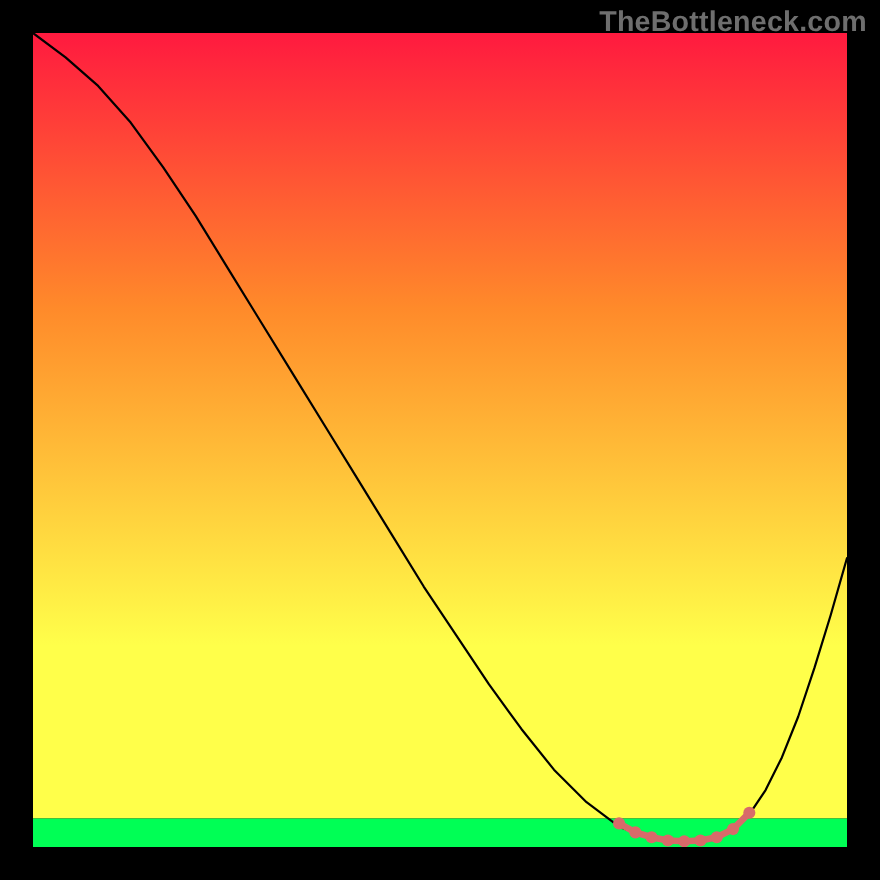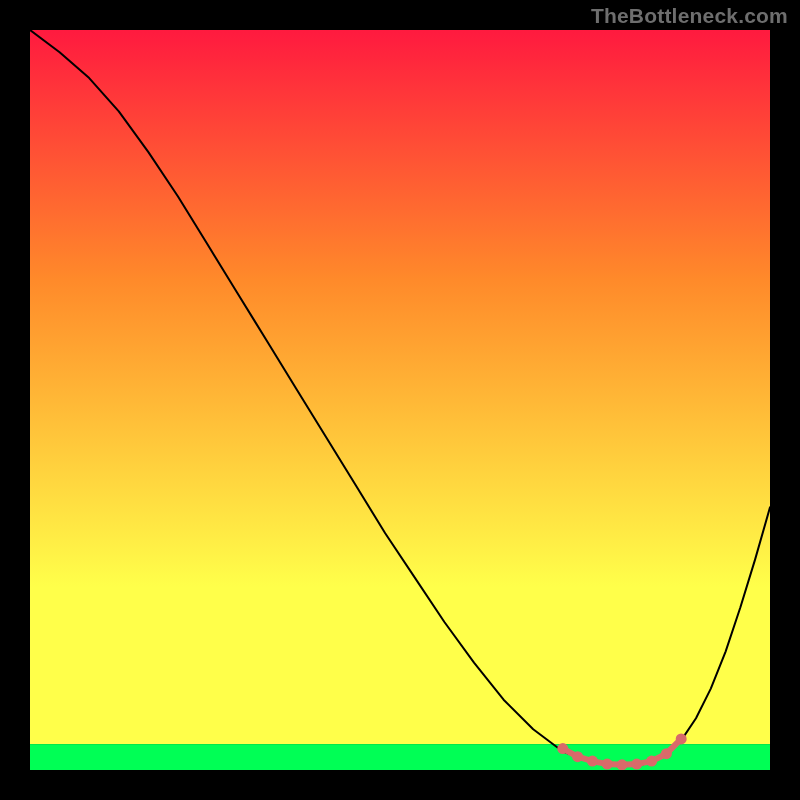--- a/index.html
+++ b/index.html
@@ -8,21 +8,21 @@
     position: relative;
     width: 800px;
     height: 800px;
     background: #000;
   }
   .watermark {
     position: absolute;
     top: 4px;
     right: 12px;
     font-family: Arial, Helvetica, sans-serif;
-    font-size: 21px;
+    font-size: 26px;
     font-weight: bold;
     color: #6e6e6e;
     letter-spacing: 0.2px;
     z-index: 10;
   }
   .plot {
     position: absolute;
     left: 30px;
     top: 30px;
     width: 740px;

